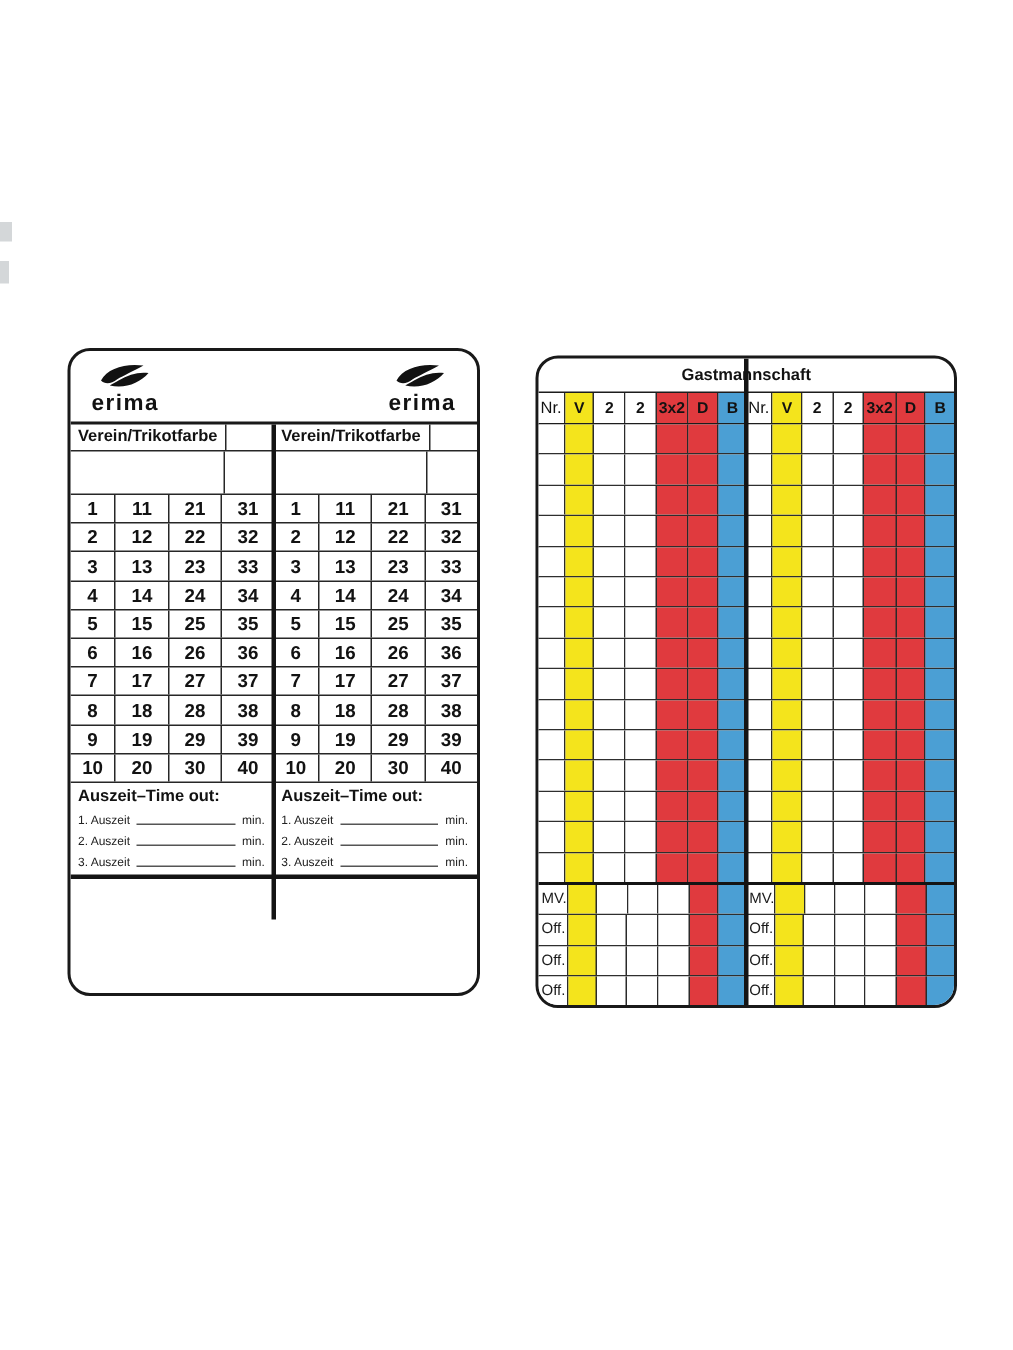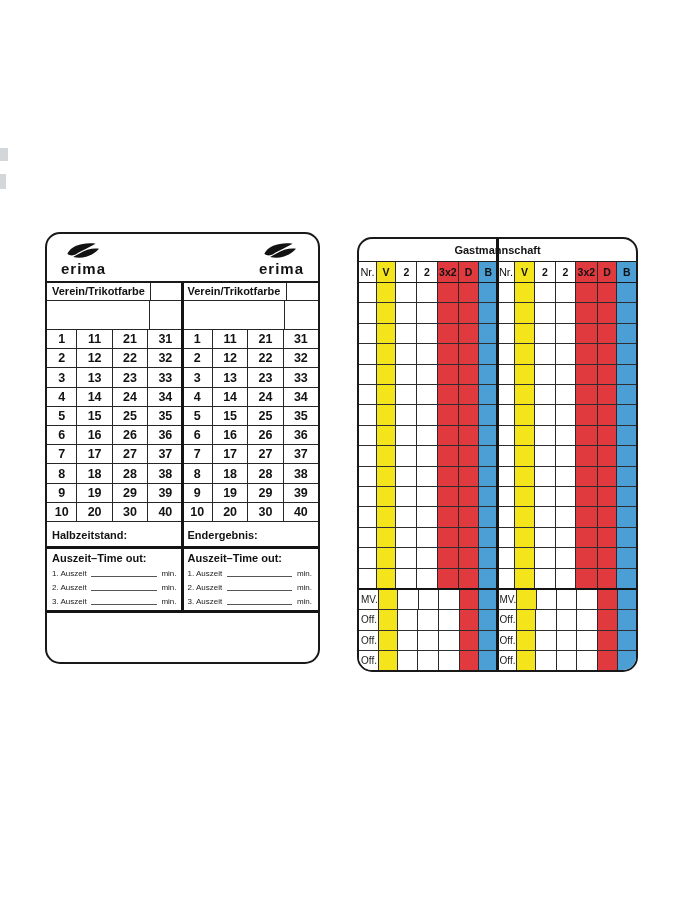--- a/index.html
+++ b/index.html
@@ -248,30 +248,20 @@
           </div>
           <div class="ng-row">
             <div class="ng-cell">10</div>
             <div class="ng-cell">20</div>
             <div class="ng-cell">30</div>
             <div class="ng-cell">40</div>
           </div>
         </div>
     </div>
 
-    <div class="nc-score-row">
-      <div class="nc-shalf">
-        <div class="nc-sfill"></div>
-        <span class="nc-slabel">Halbzeitstand:</span>
-      </div>
-      <div class="nc-shalf">
-        <div class="nc-sfill"></div>
-        <span class="nc-slabel">Endergebnis:</span>
-      </div>
-    </div>
 
     <div class="nc-timeout-row">
       <div class="to-half">
           <div class="to-head">Auszeit–Time out:</div>
           <div class="to-row">
             <span class="to-label">1. Auszeit</span>
             <span class="to-line"></span>
             <span class="to-min">min.</span>
           </div>
           <div class="to-row">

